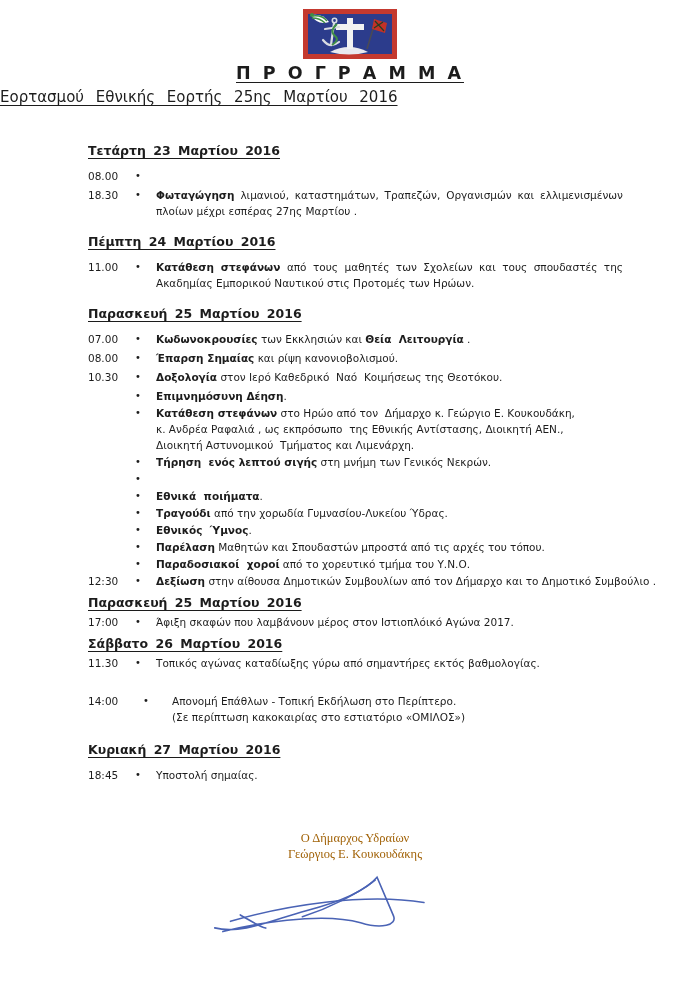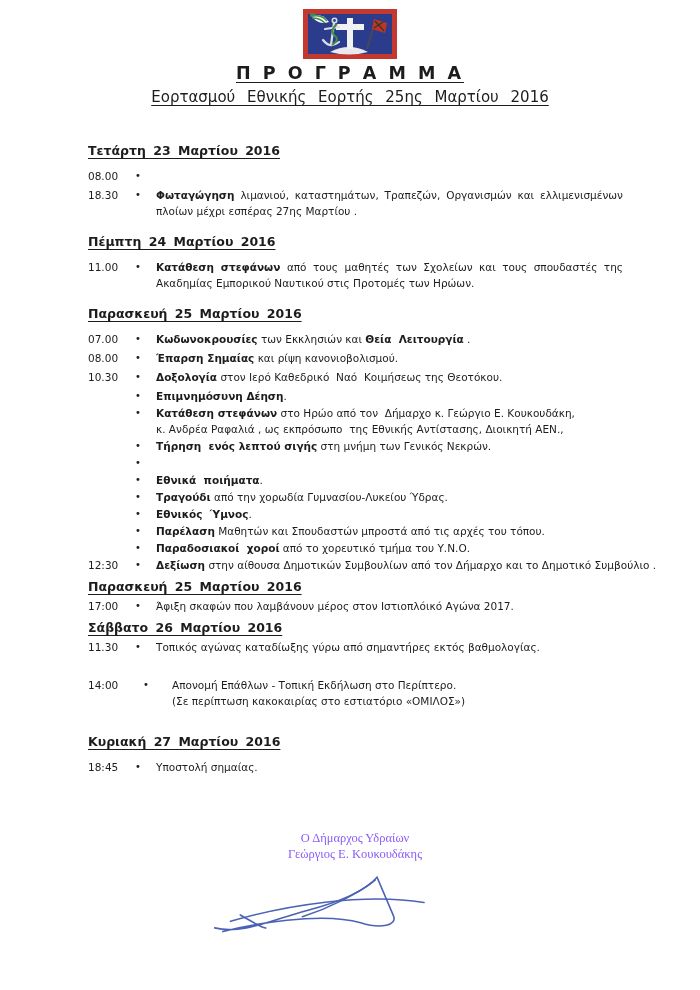--- a/index.html
+++ b/index.html
@@ -10,48 +10,48 @@
   }
   .page{position:relative;width:676px;height:990px;}
   
   .emblem{position:absolute;top:9px;left:303px;width:94px;height:50px;}
   
   .title-wrap{position:absolute;top:63px;left:0;width:700px;text-align:center;}
   .doc-title{
     font-size:17.5px;font-weight:bold;letter-spacing:3px;
     text-decoration:underline;text-underline-offset:3px;white-space:pre;
   }
-  .subtitle-wrap{position:absolute;top:87px;left:0;width:700px;text-align:center;}
+  .subtitle-wrap{position:absolute;top:87px;left:0;width:700px;}
   .doc-subtitle{
     font-size:15px;word-spacing:7px;
     text-decoration:underline;text-underline-offset:3px;
   }
   
   .content{position:absolute;top:140px;left:88px;width:535px;}
   .section-heading{
     font-size:12.5px;font-weight:bold;line-height:17px;word-spacing:3px;
     text-decoration:underline;text-underline-offset:3px;
     margin:14px 0 9px 0;
   }
   .section:first-child .section-heading{margin-top:2px;}
   .section.tight .section-heading{margin:5px 0 3px 0;}
-  .section.spacer .section-heading{margin-top:24px;}
+  .section.spacer .section-heading{margin-top:16px;}
   .row{display:flex;align-items:flex-start;margin-bottom:3px;}
   .row.cont{margin-bottom:1px;}
   .row.spacer{margin-top:22px;gap:8px;}
   .time{flex:none;width:42px;font-size:10.5px;line-height:16px;}
   .dot{flex:none;width:26px;font-size:10px;line-height:16px;padding-left:5px;box-sizing:border-box;}
   .text{flex:1;font-size:10.5px;line-height:16px;}
   .text.flow{white-space:normal;text-align:justify;}
   .text .line{white-space:pre;}
   .seg-b{font-weight:bold;}
   
   .sig-block{position:absolute;top:830px;left:0;width:700px;text-align:center;}
   .sig-inner{display:inline-block;transform:translateX(5px);}
-  .sig-line{font-family:"Liberation Serif","DejaVu Serif",serif;font-size:12.5px;line-height:16px;color:#8b5cf6;}
+  .sig-line{font-family:"Liberation Serif","DejaVu Serif",serif;font-size:12.5px;line-height:16px;color:#a16207;}
   .sig-mark{margin-top:4px;transform:translateX(-30px) rotate(-2deg);}
 </style>
 </head>
 <body>
 
 <div class="page">
 
   <div class="emblem">
     <svg viewBox="0 0 94 50" width="94" height="50">
       <rect x="0" y="0" width="94" height="50" fill="#c4392f"></rect>
@@ -139,20 +139,21 @@
           <div class="text">
             <div class="line"><span class="seg-b">Επιμνημόσυνη Δέηση</span><span class="seg">.</span></div>
           </div>
         </div>
         <div class="row cont">
           <span class="time"></span>
           <span class="dot">•</span>
           <div class="text">
             <div class="line"><span class="seg-b">Κατάθεση στεφάνων</span><span class="seg"> στο Ηρώο από τον  Δήμαρχο κ. Γεώργιο Ε. Κουκουδάκη,</span></div>
             <div class="line"><span class="seg">κ. Ανδρέα Ραφαλιά , ως εκπρόσωπο  της Εθνικής Αντίστασης, Διοικητή ΑΕΝ.,</span></div>
+            <div class="line"><span class="seg">Διοικητή Αστυνομικού  Τμήματος και Λιμενάρχη.</span></div>
           </div>
         </div>
         <div class="row cont">
           <span class="time"></span>
           <span class="dot">•</span>
           <div class="text">
             <div class="line"><span class="seg-b">Τήρηση  ενός λεπτού σιγής</span><span class="seg"> στη μνήμη των Γενικός Νεκρών.</span></div>
           </div>
         </div>
         <div class="row cont">

